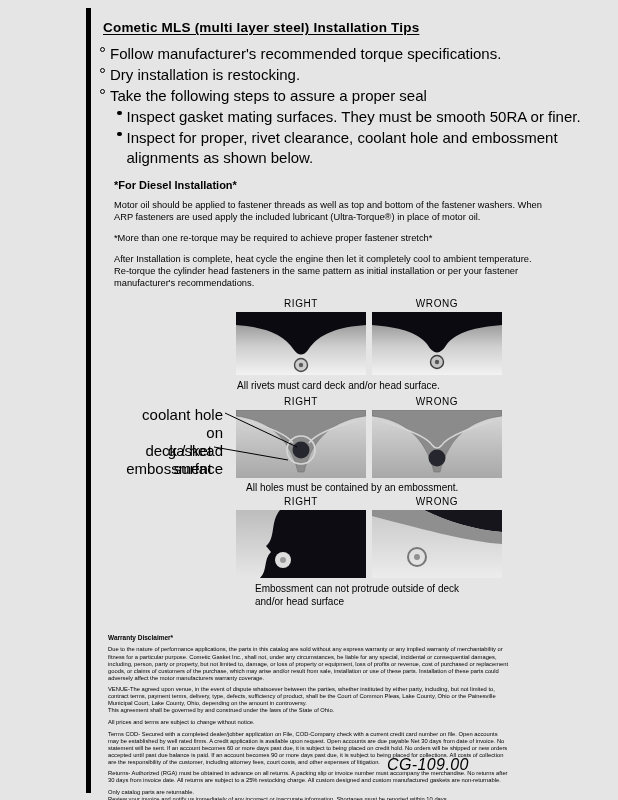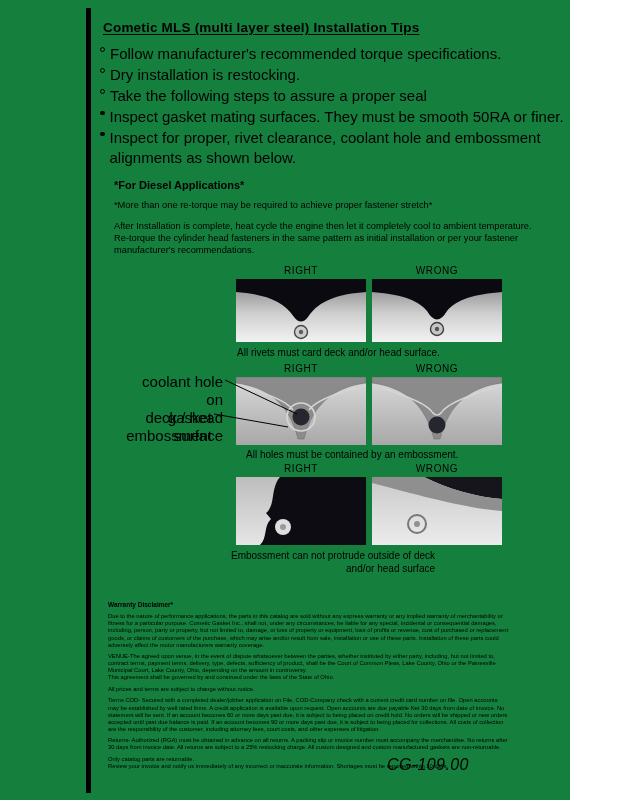--- a/index.html
+++ b/index.html
@@ -2,31 +2,31 @@
 <html><head>
 <meta charset="utf-8">
 <style>
   * { margin:0; padding:0; box-sizing:border-box; }
   html,body { background:#ffffff; }
   body {
     width:618px; height:800px;
     font-family:"Liberation Sans", sans-serif;
     color:#000;
   }
-  .page { position:relative; width:570px; height:800px; background:#15803d; overflow:hidden; }
+  .page { position:relative; width:618px; height:800px; background:#e5e5e5; overflow:hidden; }
   .left-rule { position:absolute; left:86px; top:8px; width:5px; height:785px; background:#000; }
   .content { position:absolute; left:100px; top:20px; width:505px; }
 
   .title {
     font-size:13.5px; font-weight:bold; text-decoration:underline;
     text-underline-offset:2px; margin:0 0 9px 3px; letter-spacing:0.2px;
   }
 
   .tip-row { display:flex; align-items:flex-start; font-size:15px; line-height:1.3; margin-bottom:1.5px; }
-  .tip-row.sub { }
+  .tip-row.sub { margin-left:17px; }
   .bullet-open { flex:none; width:5px; height:5px; border:1px solid #000; border-radius:50%; margin:3px 5px 0 0; }
   .bullet-filled { flex:none; width:4.5px; height:4.5px; background:#000; border-radius:50%; margin:3.5px 5px 0 0; }
 
   .diesel-heading { font-size:11px; font-weight:bold; margin:12px 0 8px 14px; }
   .para { font-size:9.3px; line-height:1.3; width:432px; margin:0 0 9px 14px; }
 
   .diagram-section { position:relative; height:312px; margin-top:3px; width:470px; }
   .col-label { position:absolute; width:130px; text-align:center; font-size:10px; letter-spacing:0.6px; }
   .dg-img { position:absolute; display:block; }
   .caption { position:absolute; font-size:10px; }
@@ -66,21 +66,22 @@
       <div class="tip-row sub">
         <span class="bullet-filled"></span>
         <span>Inspect gasket mating surfaces.  They must be smooth 50RA or finer.</span>
       </div>
       <div class="tip-row sub">
         <span class="bullet-filled"></span>
         <span>Inspect for proper, rivet clearance, coolant hole and embossment alignments as shown below.</span>
       </div>
     </div>
 
-    <div class="diesel-heading">*For Diesel Applications*</div>
+    <div class="diesel-heading">*For Diesel Installation*</div>
+    <p class="para">Motor oil should be applied to fastener threads as well as top and bottom of the fastener washers. When ARP fasteners are used apply the included lubricant (Ultra-Torque®) in place of motor oil.</p>
     <p class="para">*More than one re-torque may be required to achieve proper fastener stretch*</p>
     <p class="para">After Installation is complete, heat cycle the engine then let it completely cool to ambient temperature. Re-torque the cylinder head fasteners in the same pattern as initial installation or per your fastener manufacturer's recommendations.</p>
 
     <div class="diagram-section">
 
       <div class="col-label" style="left:136px; top:0;">RIGHT</div>
       <div class="col-label" style="left:272px; top:0;">WRONG</div>
 
       <svg class="dg-img" style="left:136px; top:14px;" width="130" height="63" viewBox="0 0 130 63">
         <defs>
@@ -174,21 +175,21 @@
               <stop offset="1" stop-color="#ececec"></stop>
           </linearGradient>
         </defs>
         <rect width="130" height="68" fill="url(#gF)"></rect>
         <path d="M52,0 H130 V22 C104,20 76,12 52,0 Z" fill="#15151b"></path>
         <path d="M0,0 H52 C76,12 104,20 130,22 V34 C100,32 60,22 0,6 Z" fill="#8f8f8f"></path>
         <circle cx="45" cy="47" r="9" fill="none" stroke="#777777" stroke-width="2"></circle>
         <circle cx="45" cy="47" r="3" fill="#919191"></circle>
       </svg>
 
-      <div class="caption multi" style="left:131px; top:284px;text-align:right;">Embossment can not protrude outside of deck
+      <div class="caption multi" style="left:155px; top:284px;">Embossment can not protrude outside of deck
 and/or head surface</div>
 
       <svg class="pointer-lines" width="470" height="312" viewBox="0 0 470 312">
         <line x1="125" y1="115" x2="197" y2="149" stroke="#000" stroke-width="1"></line>
         <line x1="114" y1="149" x2="188" y2="162" stroke="#000" stroke-width="1"></line>
       </svg>
 
     </div>
 
     <div class="legal">

